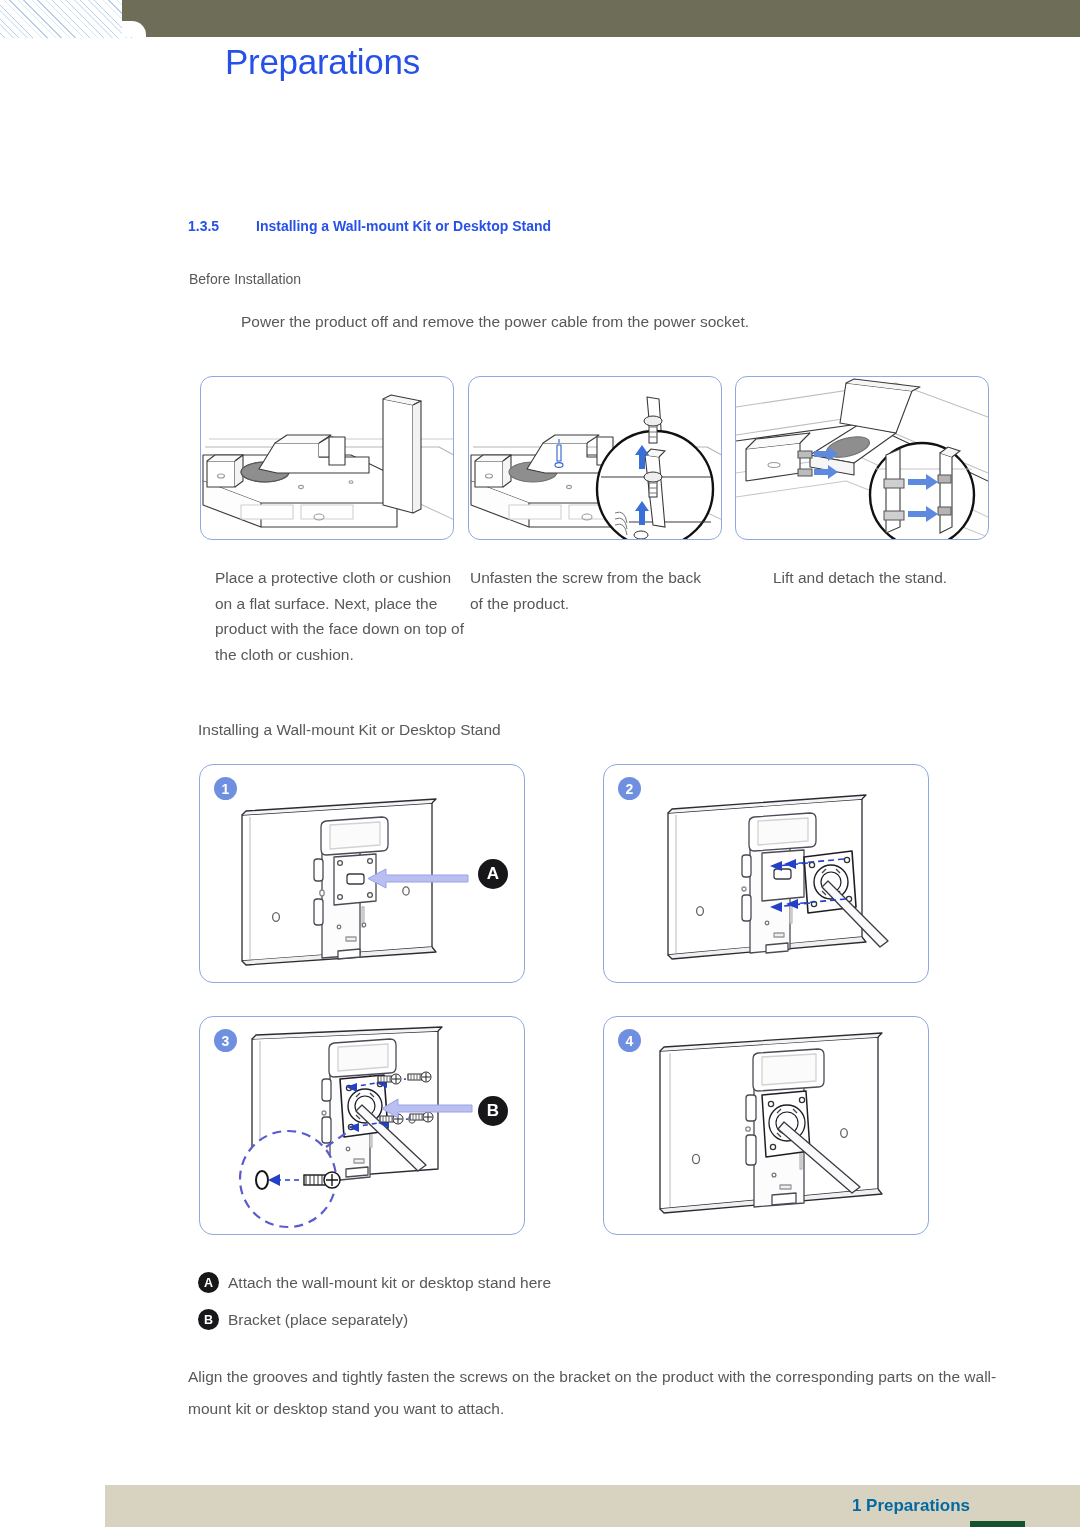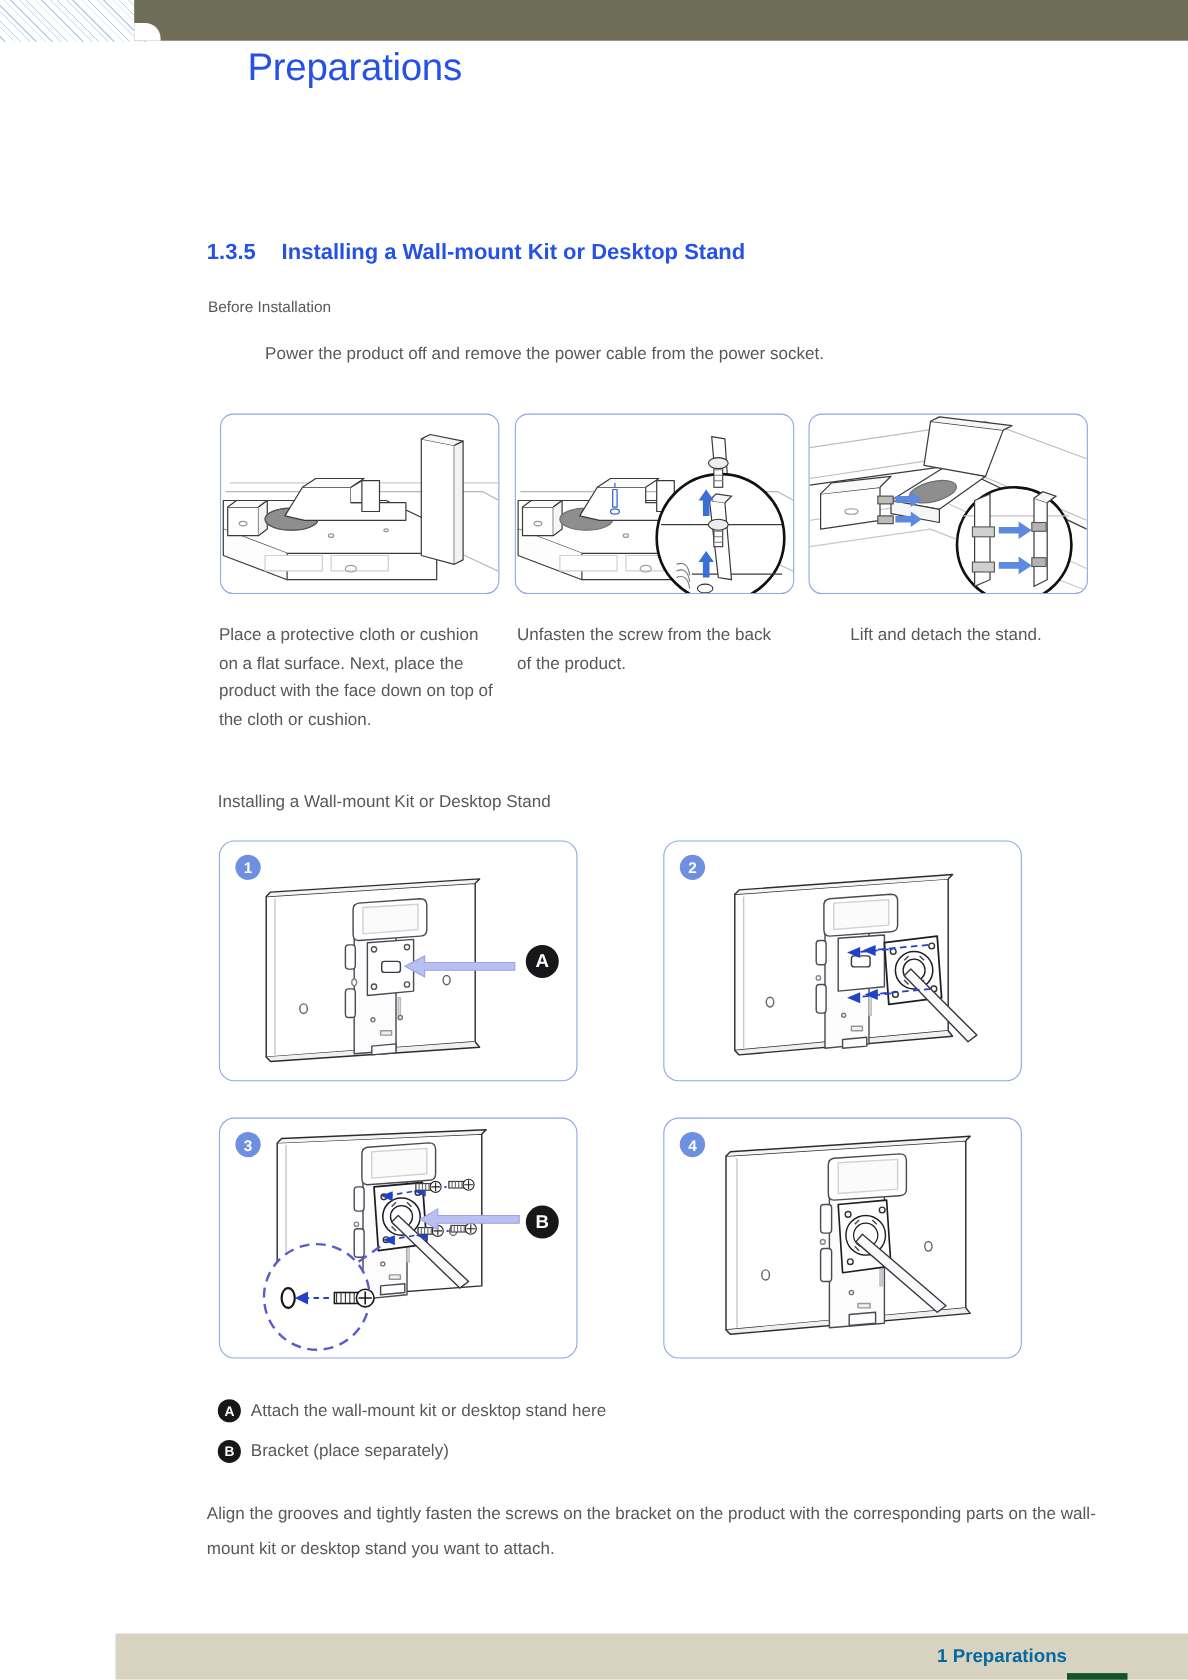--- a/index.html
+++ b/index.html
@@ -76,21 +76,21 @@
   
   .content {
     position: absolute;
     top: 0; left: 0;
     width: 1080px;
   }
   .section-heading {
     position: absolute;
     top: 218px;
     left: 188px;
-    font-size: 20px;
+    font-size: 14px;
     font-weight: bold;
     color: #2651e8;
     white-space: nowrap;
   }
   .section-heading .num {
     display: inline-block;
     width: 68px;
   }
   .before-install {
     position: absolute;
@@ -132,21 +132,21 @@
   .illus-box.b2 { left: 268px; }
   .illus-box.b3 { left: 535px; }
 
   
   .caption {
     position: absolute;
     font-size: 15.5px;
     line-height: 25.5px;
     color: #58585a;
   }
-  .caption.c1 { top: 565px; left: 199px; width: 252px; }
+  .caption.c1 { top: 565px; left: 215px; width: 252px; }
   .caption.c2 { top: 565px; left: 470px; width: 245px; }
   .caption.c3 { top: 565px; left: 773px; width: 260px; }
 
   .subheading {
     position: absolute;
     top: 721px;
     left: 198px;
     font-size: 15.5px;
     color: #58585a;
     white-space: nowrap;

